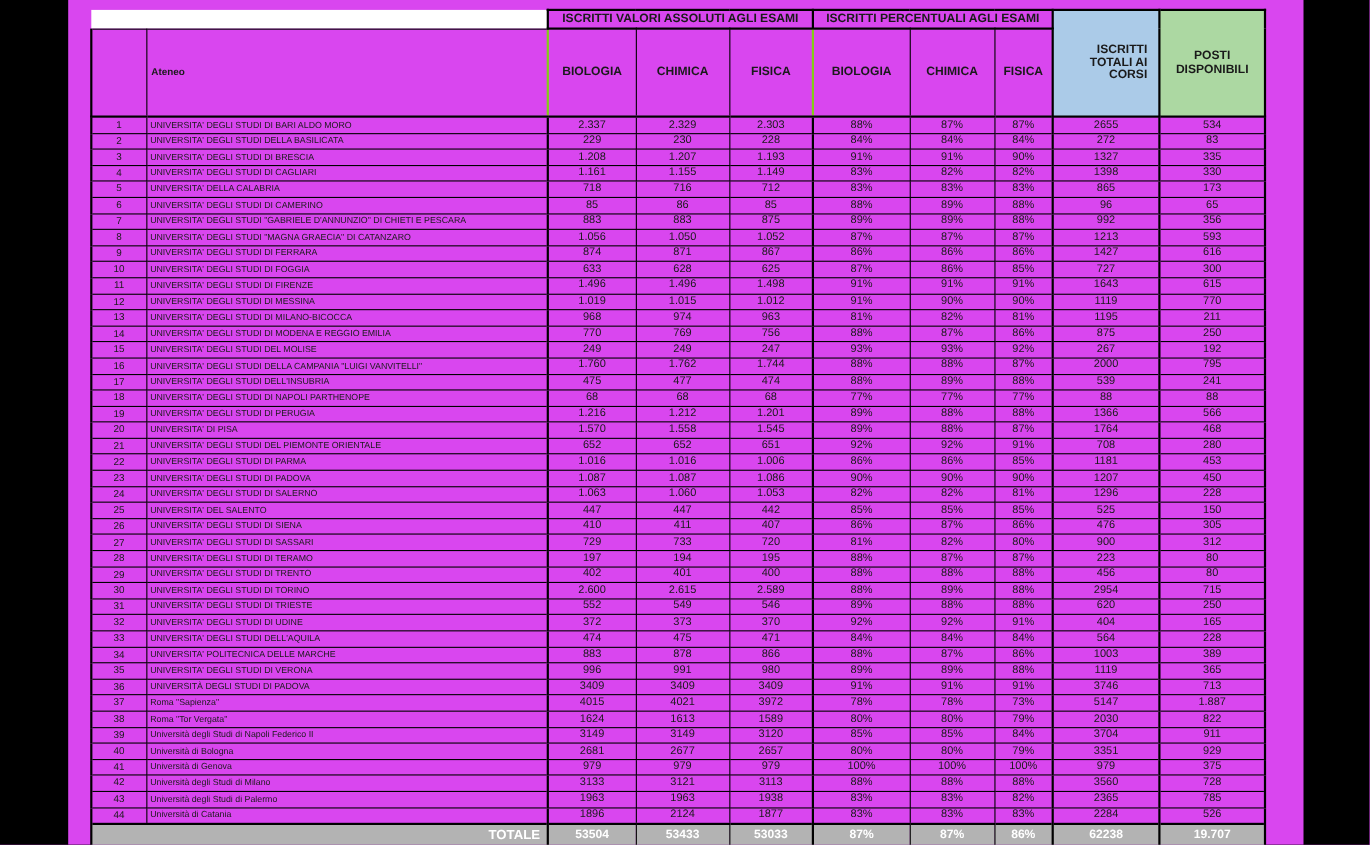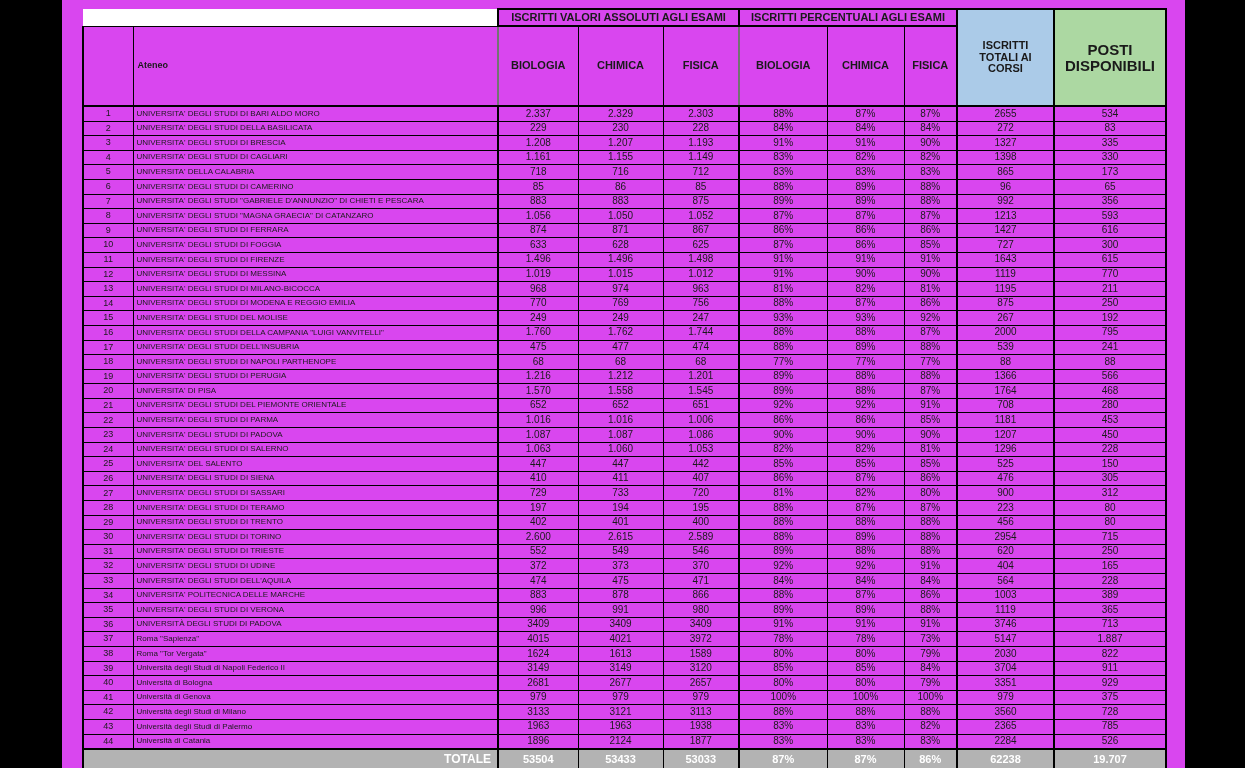--- a/index.html
+++ b/index.html
@@ -41,28 +41,28 @@
   }
   
   tr.colhead-row th{
     border:1px solid #000;border-bottom:2px solid #000;
     font-size:11px;font-weight:bold;text-align:center;height:78px;vertical-align:middle;
   }
   tr.colhead-row th.numh{border-left:2px solid #000;}
   tr.colhead-row th.ateneoh{
     font-size:9px;text-align:left;padding-left:4px;margin-left:45px;
   }
-  tr.colhead-row th.gstart{border-left:2px solid #737373;margin-left:23px;}
+  tr.colhead-row th.gstart{border-left:2px solid #84cc16;margin-left:23px;}
   th.bluecell{
     background:var(--blue-bg);border:2px solid #000;
-    font-size:11px;font-weight:bold;text-align:center;vertical-align:middle;padding:4px 10px;
+    font-size:11px;font-weight:bold;text-align:right;vertical-align:middle;padding:4px 10px;
   }
   th.greencell{
     background:var(--green-bg);border:2px solid #000;
-    font-size:15px;font-weight:bold;text-align:center;vertical-align:middle;padding:0 10px;
+    font-size:11px;font-weight:bold;text-align:center;vertical-align:middle;padding:0 10px;
   }
 
   
   tbody td{
     border:1px solid #000;
     font-size:10px;text-align:center;height:13.6px;vertical-align:middle;
     white-space:nowrap;overflow:hidden;
   }
   tbody td.numcol{font-size:9px;border-left:2px solid #000;}
   tbody td.ateneo{font-size:8px;text-align:left;padding-left:3px;}

